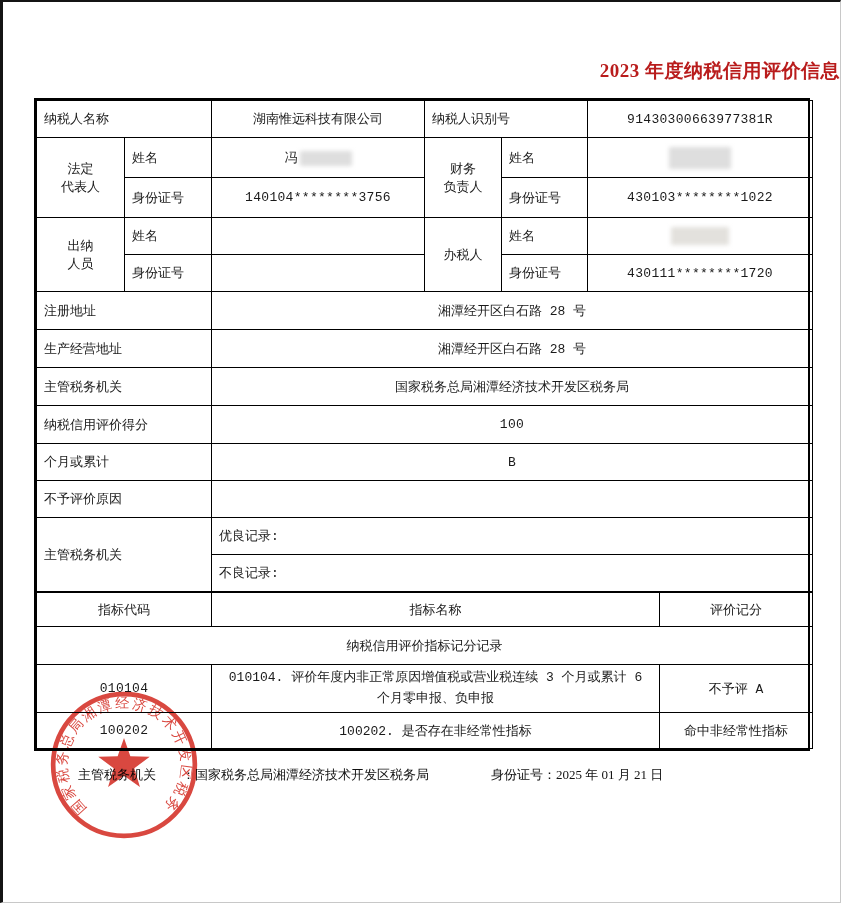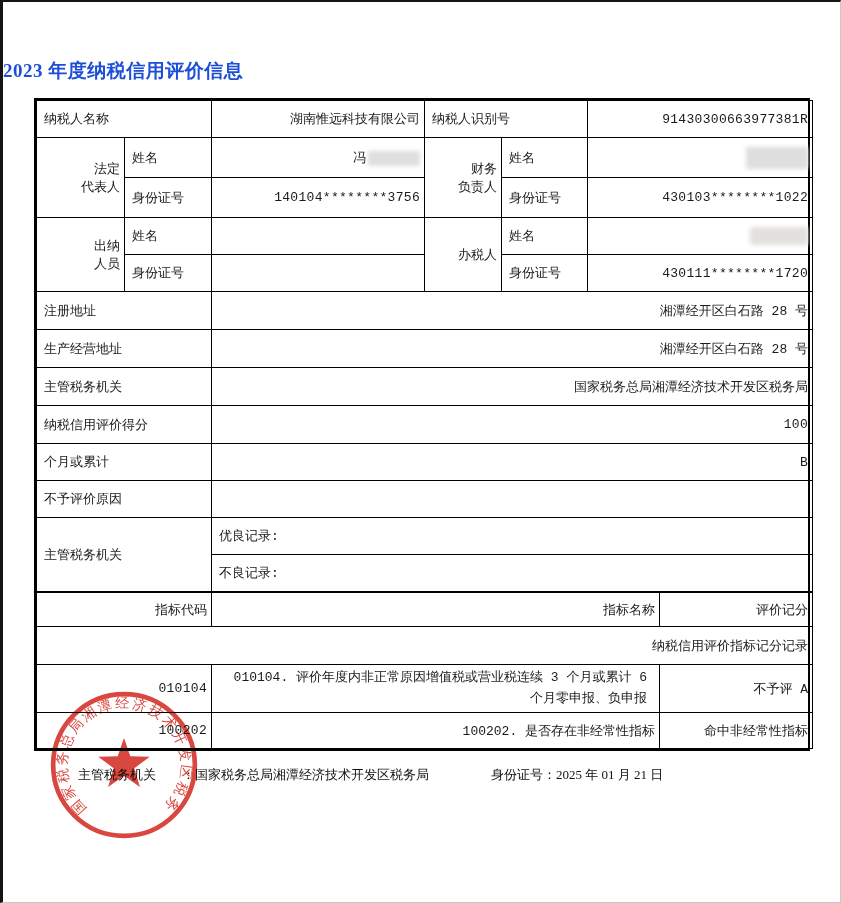--- a/index.html
+++ b/index.html
@@ -7,28 +7,28 @@
   body { font-family:"Liberation Serif","DejaVu Serif",serif; color:#1a1a1a; }
 
   .page {
     position:relative; width:841px; height:903px; background:#fff;
     border-left:3px solid #141414; border-top:2px solid #141414;
     border-right:1px solid #c8c8c8; border-bottom:1px solid #c8c8c8;
     overflow:hidden;
   }
 
   .doc-title {
-    margin:56px 0 0 0; text-align:left;
-    font-size:19px; font-weight:bold; letter-spacing:.5px; color:#1d4ed8;
+    margin:56px 0 0 0; text-align:right;
+    font-size:19px; font-weight:bold; letter-spacing:.5px; color:#b91c1c;
   }
 
   .tbl-wrap { width:776px; margin:14px 0 0 31px; border:2px solid #000; }
   table { width:100%; border-collapse:collapse; table-layout:fixed;font-family:Liberation Mono, monospace; }
   td { border:1px solid #000; font-size:13px; padding:0 7px; vertical-align:middle; overflow:hidden; }
-  .c  { text-align:right; padding:0 4px; }
+  .c  { text-align:center; padding:0 4px; }
   .l  { text-align:left; }
   .latin { letter-spacing:.3px; }
   .wrap2 td.name-cell { line-height:1.55; padding:0 12px; }
 
   .blur {
     display:inline-block; vertical-align:middle; background:#dedede;
     filter:blur(2px); border-radius:1px;
   }
   .blur.b-legal   { width:52px; height:15px; margin-left:2px; }
   .blur.b-finance { width:62px; height:22px; }

